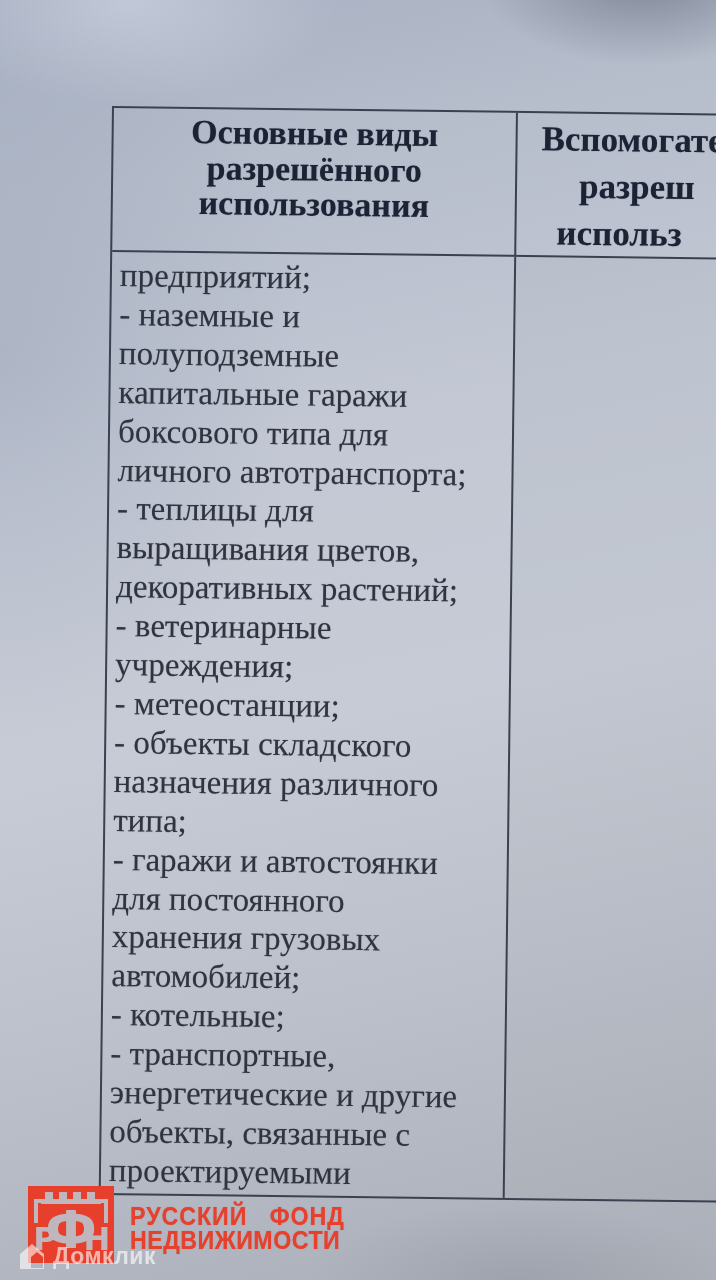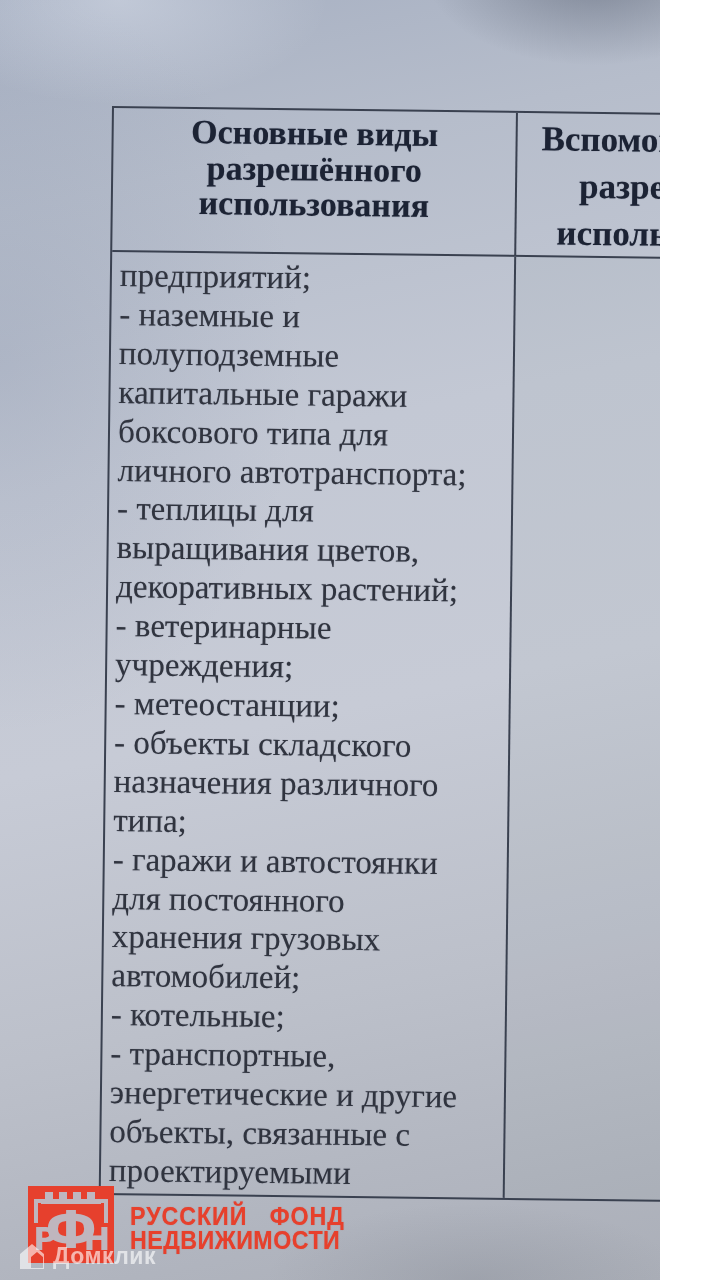--- a/index.html
+++ b/index.html
@@ -1,17 +1,17 @@
 <!DOCTYPE html>
 <html><head>
 <meta charset="utf-8">
 <style>
   html,body{margin:0;padding:0;}
   .photo{
-    position:relative;width:660px;height:1280px;overflow:hidden;
+    position:relative;width:716px;height:1280px;overflow:hidden;
     font-family:"Liberation Serif","DejaVu Serif",serif;
     background:
       radial-gradient(300px 150px at 18% 0%, rgba(238,243,252,0.35), rgba(238,243,252,0) 70%),
       radial-gradient(240px 130px at 90% -2%, rgba(52,60,76,0.40), rgba(52,60,76,0) 70%),
       radial-gradient(420px 520px at 0% 28%, rgba(128,141,166,0.25), rgba(128,141,166,0) 72%),
       radial-gradient(300px 110px at 72% 100%, rgba(70,76,88,0.14), rgba(70,76,88,0) 70%),
       linear-gradient(168deg,#a7b0c2 0%,#b6bdcb 15%,#c3c8d4 35%,#c7cbd6 55%,#bcc0ca 75%,#b0b4be 92%,#abafb8 100%);
   }
   
   .table{

